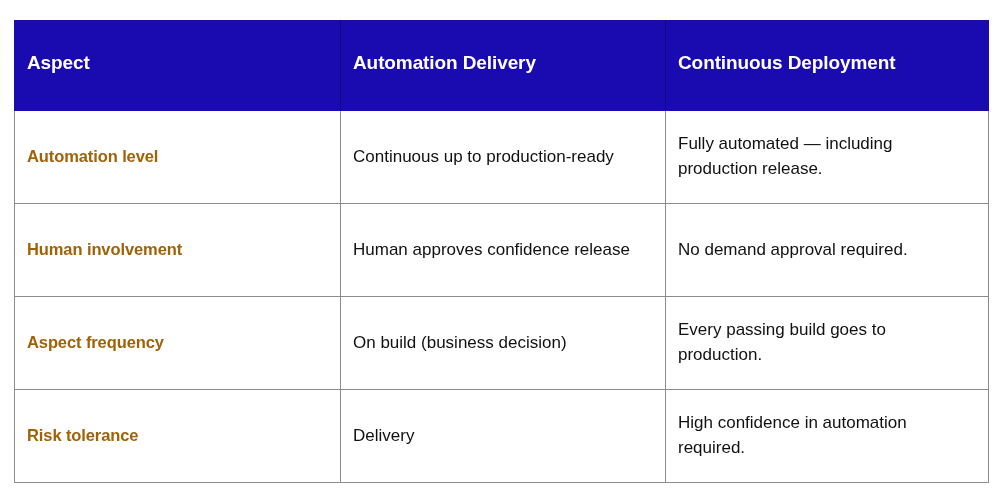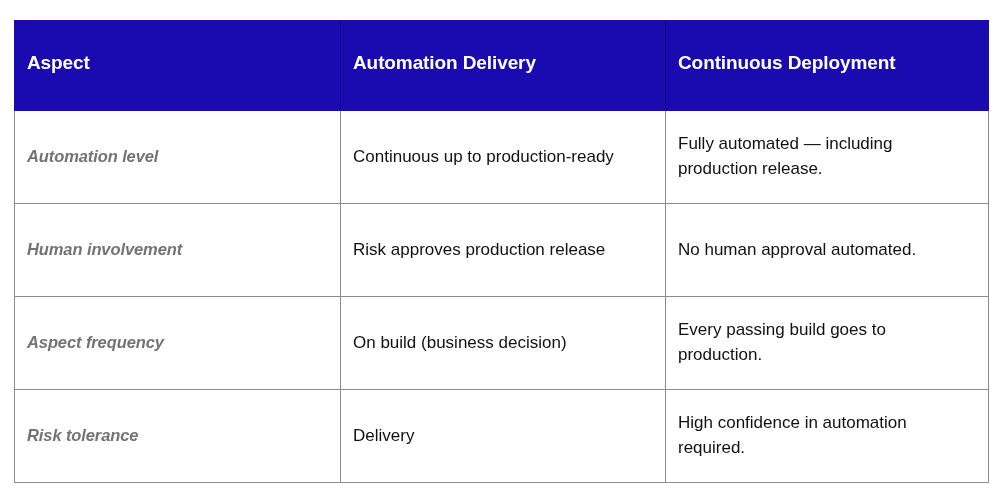--- a/index.html
+++ b/index.html
@@ -72,23 +72,22 @@
     line-height: 1.45;
     color: #111111;
     background: #ffffff;
   }
   table.cmp tbody tr:first-child td {
     border-top-color: #8c8c8c;
   }
   table.cmp tbody td.aspect {
     font-weight: bold;
     font-size: 16.5px;
-    color: #737373;
+    color: #a16207;
     letter-spacing: -0.1px;
-    font-style: italic;
   }
 </style>
 </head>
 <body>
 
 <div class="page">
   <div class="table-wrap">
     <table class="cmp">
       <colgroup>
         <col class="c1">
@@ -103,22 +102,22 @@
         </tr>
       </thead>
       <tbody>
         <tr>
           <td class="aspect">Automation level</td>
           <td>Continuous up to production-ready</td>
           <td>Fully automated — including production release.</td>
         </tr>
         <tr>
           <td class="aspect">Human involvement</td>
-          <td>Risk approves production release</td>
-          <td>No human approval automated.</td>
+          <td>Human approves confidence release</td>
+          <td>No demand approval required.</td>
         </tr>
         <tr>
           <td class="aspect">Aspect frequency</td>
           <td>On build (business decision)</td>
           <td>Every passing build goes to production.</td>
         </tr>
         <tr>
           <td class="aspect">Risk tolerance</td>
           <td>Delivery</td>
           <td>High confidence in automation required.</td>

